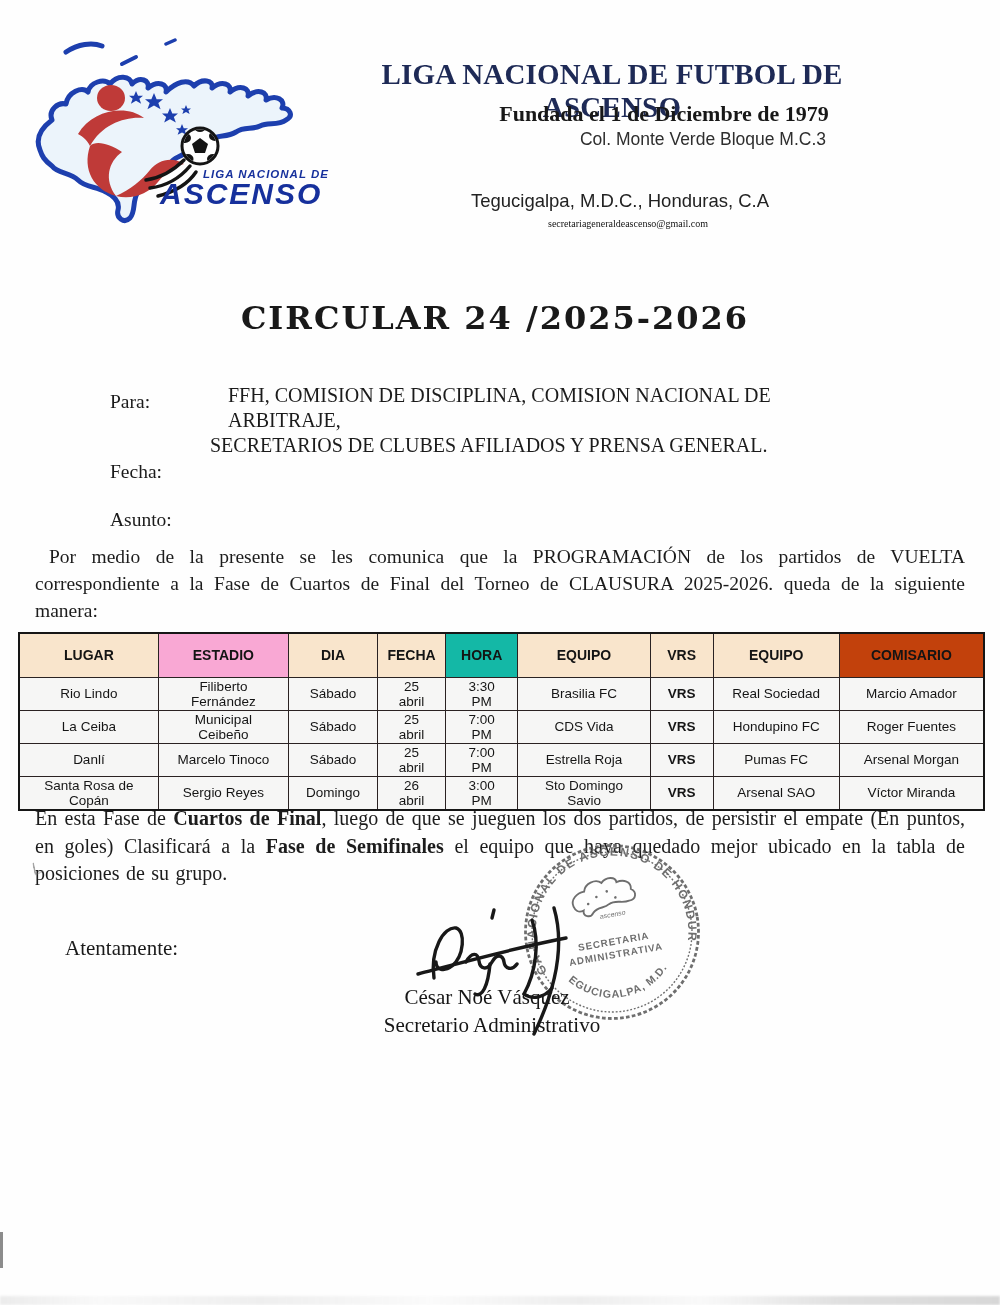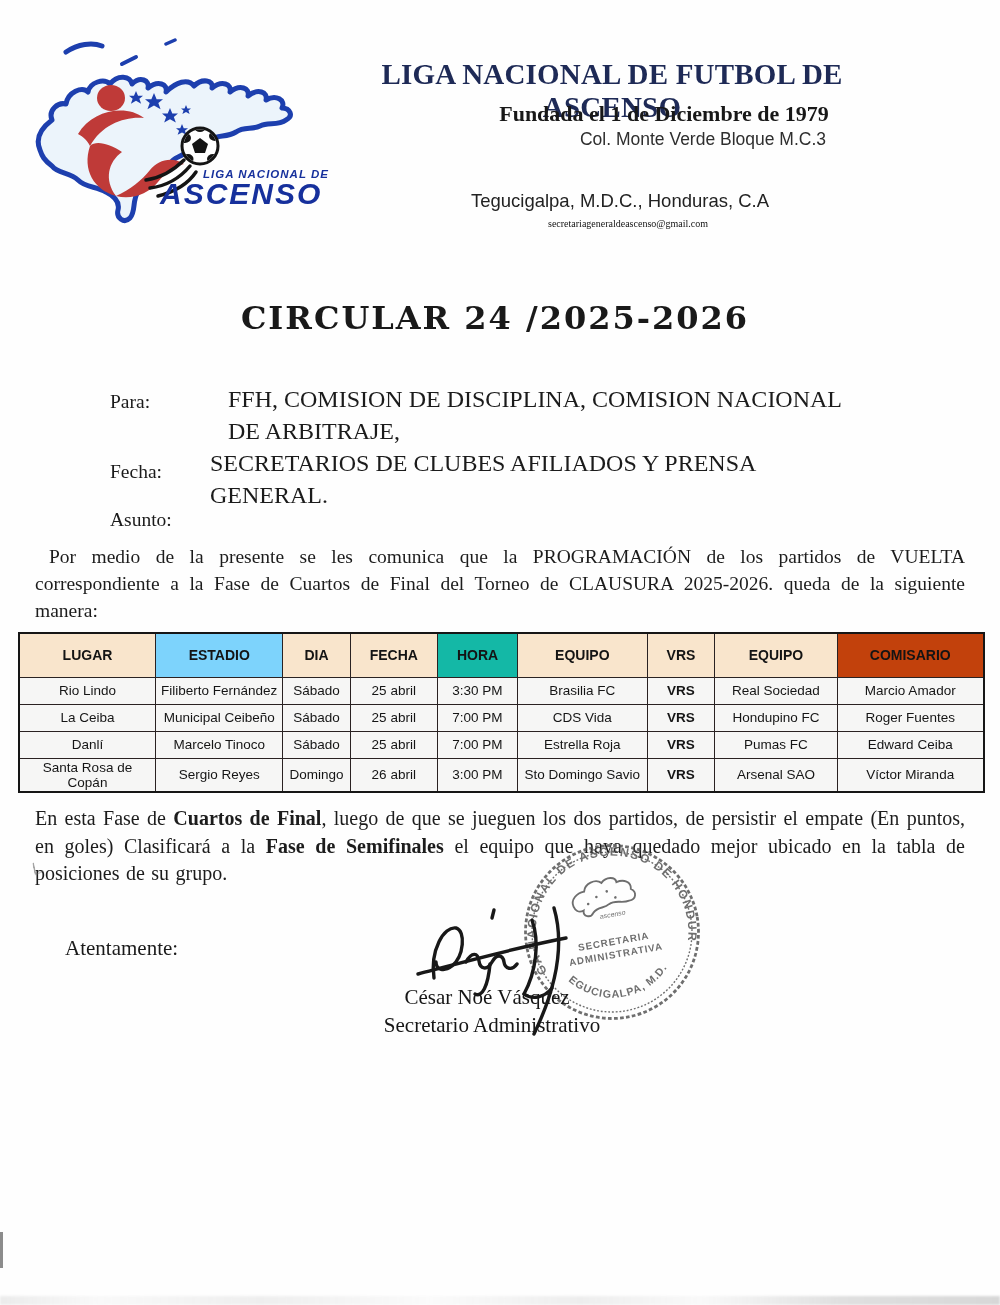--- a/index.html
+++ b/index.html
@@ -42,21 +42,21 @@
     left:145px; top:299px; width:700px; text-align:center;
     font-family:"DejaVu Serif","Liberation Serif",serif;
     font-size:32px; font-weight:bold; letter-spacing:2px; color:#191919;
   }
 
   
   .meta-label { font-size:19.5px; color:#1b1b1b;margin-top:8px; }
   .lbl-para   { left:110px; top:383px; }
   .lbl-fecha  { left:110px; top:453px; }
   .lbl-asunto { left:110px; top:501px; }
-  .para-value { left:210px; top:383px; width:660px; font-size:24px; line-height:32px; color:#1b1b1b; }
+  .para-value { left:210px; top:383px; width:660px; font-size:20px; line-height:25px; color:#1b1b1b; }
   .para-value .l1 { display:block; padding-left:18px; }
   .para-value .l2 { display:block; }
   .fecha-value  { left:210px; top:453px; width:500px; font-size:19.5px; color:#1b1b1b; }
   .asunto-value { left:207px; top:500px; width:600px; font-size:19.5px; color:#1b1b1b; }
 
   
   .intro-par {
     left:35px; top:543px; width:930px;
     font-size:19.5px; line-height:27px; text-align:justify;
     text-indent:14px; word-spacing:2px; color:#1c1c1c;
@@ -71,26 +71,26 @@
   
   .sched-table-wrap { left:18px; top:632px; width:967px; }
   table.sched {
     width:100%; border-collapse:collapse;
     font-family:"Liberation Sans","DejaVu Sans",sans-serif;
     border:2.5px solid #161616;
   }
   table.sched th {
     height:44px; border:1.7px solid #2a2222;
     font-size:14px; font-weight:bold; color:#141414;
-    text-align:center; padding:2px 19px;
+    text-align:center; padding:2px 3px;
   }
   table.sched td {
     height:27px; border:1.7px solid #2a2222;
     font-size:13.5px; color:#151515; text-align:center;
-    padding:1px 3px; background:#f6f6f5;
+    padding:1px 17px; background:#f6f6f5;
   }
   table.sched td.vrs { font-weight:bold; }
 
   
   .atentamente { left:65px; top:936px; font-size:21px; color:#1a1a1a; }
   .stamp-svg { left:519px; top:839px; width:186px; height:186px; opacity:.82; }
   .sig-svg   { left:412px; top:898px; width:175px; height:140px; z-index:5; }
   .sig-name  { left:387px; top:985px; width:200px; text-align:center; font-size:21px; color:#161616; }
   .sig-role  { left:372px; top:1013px; width:240px; text-align:center; font-size:21px; color:#161616; }
 
@@ -200,21 +200,21 @@
         <col style="width:7.2%">
           <col style="width:7.7%">
           <col style="width:14.6%">
         <col style="width:3.9%">
           <col style="width:13.6%">
           <col style="width:16.1%">
       </colgroup>
       <thead>
         <tr>
             <th style="background: rgb(249, 229, 204);">LUGAR</th>
-            <th style="background: #7dd3fc;">ESTADIO</th>
+            <th style="background: #f9a8d4;">ESTADIO</th>
             <th style="background: rgb(249, 229, 204);">DIA</th>
             <th style="background: rgb(249, 229, 204);">FECHA</th>
             <th style="background: #14b8a6;">HORA</th>
             <th style="background: rgb(249, 229, 204);">EQUIPO</th>
             <th style="background: rgb(249, 229, 204);">VRS</th>
             <th style="background: rgb(249, 229, 204);">EQUIPO</th>
             <th style="background: #c2410c;">COMISARIO</th>
           </tr>
       </thead>
       <tbody>
@@ -242,21 +242,21 @@
           </tr>
           <tr>
             <td>Danlí</td>
             <td>Marcelo Tinoco</td>
             <td>Sábado</td>
             <td>25 abril</td>
             <td>7:00 PM</td>
             <td>Estrella Roja</td>
             <td class="vrs">VRS</td>
             <td>Pumas FC</td>
-            <td>Edward Ceiba</td>
+            <td>Arsenal Morgan</td>
           </tr>
           <tr>
             <td>Santa Rosa de Copán</td>
             <td>Sergio Reyes</td>
             <td>Domingo</td>
             <td>26 abril</td>
             <td>3:00 PM</td>
             <td>Sto Domingo Savio</td>
             <td class="vrs">VRS</td>
             <td>Arsenal SAO</td>

